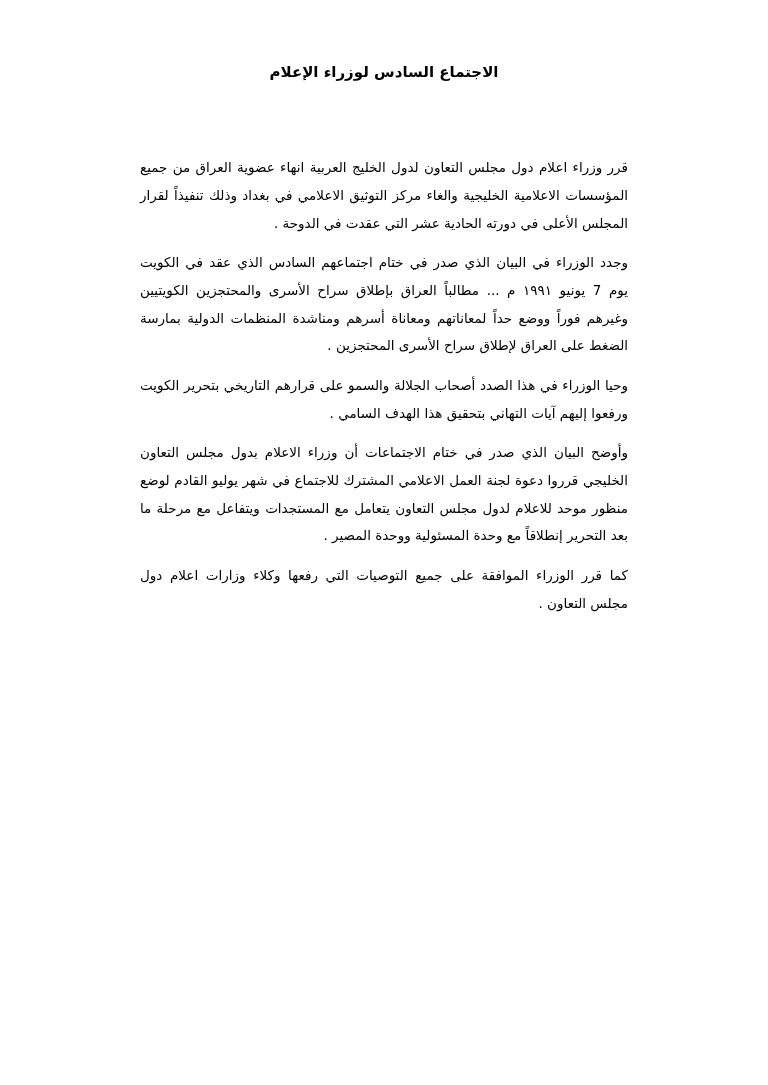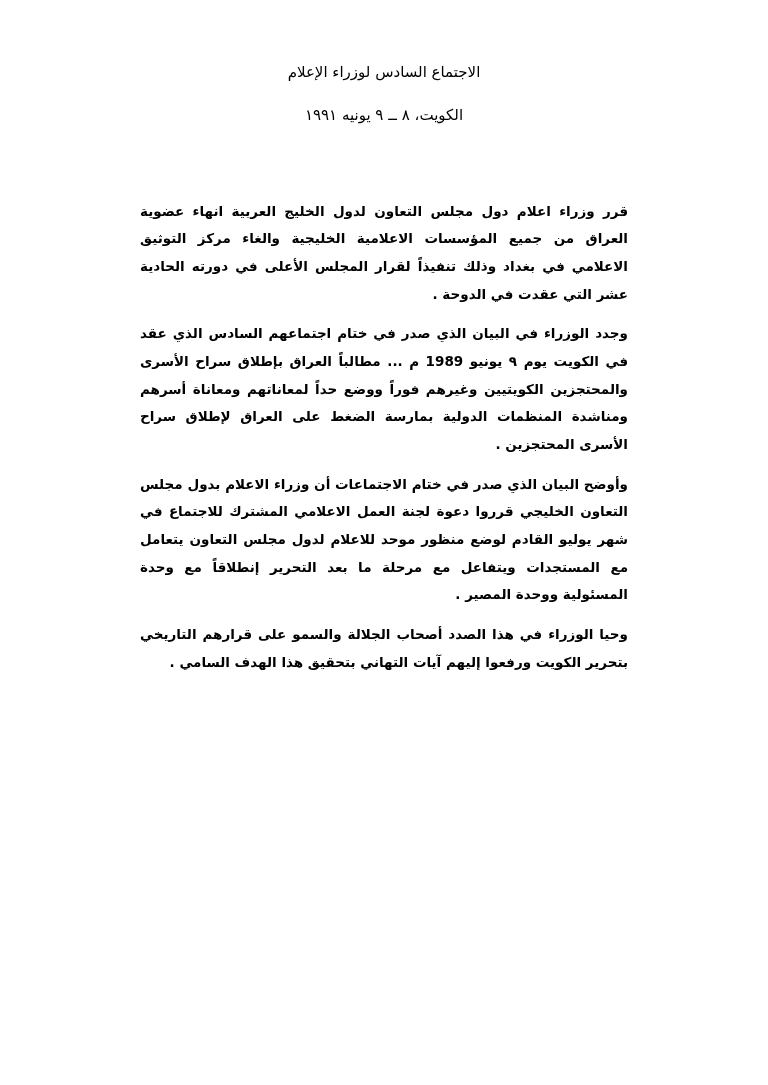--- a/index.html
+++ b/index.html
@@ -20,38 +20,37 @@
     height: 1085px;
     box-sizing: border-box;
     padding: 0;
     position: relative;
   }
   .title-block {
     margin-top: 62px;
     text-align: center;
   }
   .title-line {
-    font-weight: normal;
+    font-weight: bold;
     font-size: 15px;
     line-height: 1.35;
     letter-spacing: 0;
     margin-bottom: 23px;
     direction: rtl;
   }
   .title-line.third {
     margin-bottom: 0;
   }
   .body-block {
     margin-top: 72px;
     margin-right: 140px;
     margin-left: 140px;
     direction: rtl;
     text-align: justify;
     text-align-last: right;
-    font-weight: bold;
   }
   .para {
     font-size: 13.5px;
     line-height: 2.05;
     margin: 0 0 9px 0;
     text-align: justify;
     text-justify: inter-word;
     direction: rtl;
   }
   .para.gap-before {
@@ -61,23 +60,23 @@
     margin-top: 12px;
   }
 </style>
 </head>
 <body>
 
 <div class="page">
 
   <div class="title-block">
     <div class="title-line">الاجتماع السادس لوزراء الإعلام</div>
-    <div class="title-line third">الكويت، ٨ ــ ٩ يونيه ١٩٩١</div>
   </div>
 
   <div class="body-block">
     <p class="para">قرر وزراء اعلام دول مجلس التعاون لدول الخليج العربية انهاء عضوية العراق من جميع المؤسسات الاعلامية الخليجية والغاء مركز التوثيق الاعلامي في بغداد وذلك تنفيذاً لقرار المجلس الأعلى في دورته الحادية عشر التي عقدت في الدوحة .</p>
-    <p class="para small-gap">وجدد الوزراء في البيان الذي صدر في ختام اجتماعهم السادس الذي عقد في الكويت يوم ٩ يونيو 1989 م ... مطالباً العراق بإطلاق سراح الأسرى والمحتجزين الكويتيين وغيرهم فوراً ووضع حداً لمعاناتهم ومعاناة أسرهم ومناشدة المنظمات الدولية بمارسة الضغط على العراق لإطلاق سراح الأسرى المحتجزين .</p>
+    <p class="para small-gap">وجدد الوزراء في البيان الذي صدر في ختام اجتماعهم السادس الذي عقد في الكويت يوم 7 يونيو ١٩٩١ م ... مطالباً العراق بإطلاق سراح الأسرى والمحتجزين الكويتيين وغيرهم فوراً ووضع حداً لمعاناتهم ومعاناة أسرهم ومناشدة المنظمات الدولية بمارسة الضغط على العراق لإطلاق سراح الأسرى المحتجزين .</p>
+    <p class="para small-gap">وحيا الوزراء في هذا الصدد أصحاب الجلالة والسمو على قرارهم التاريخي بتحرير الكويت ورفعوا إليهم آيات التهاني بتحقيق هذا الهدف السامي .</p>
     <p class="para small-gap">وأوضح البيان الذي صدر في ختام الاجتماعات أن وزراء الاعلام بدول مجلس التعاون الخليجي قرروا دعوة لجنة العمل الاعلامي المشترك للاجتماع في شهر يوليو القادم لوضع منظور موحد للاعلام لدول مجلس التعاون يتعامل مع المستجدات ويتفاعل مع مرحلة ما بعد التحرير إنطلاقاً مع وحدة المسئولية ووحدة المصير .</p>
-    <p class="para small-gap">وحيا الوزراء في هذا الصدد أصحاب الجلالة والسمو على قرارهم التاريخي بتحرير الكويت ورفعوا إليهم آيات التهاني بتحقيق هذا الهدف السامي .</p>
+    <p class="para small-gap">كما قرر الوزراء الموافقة على جميع التوصيات التي رفعها وكلاء وزارات اعلام دول مجلس التعاون .</p>
   </div>
 
 </div>
 
 </body></html>

